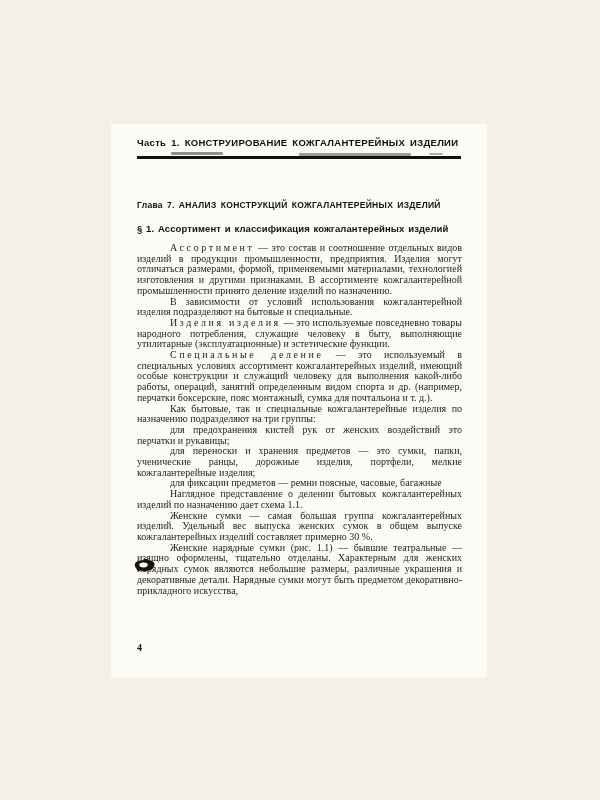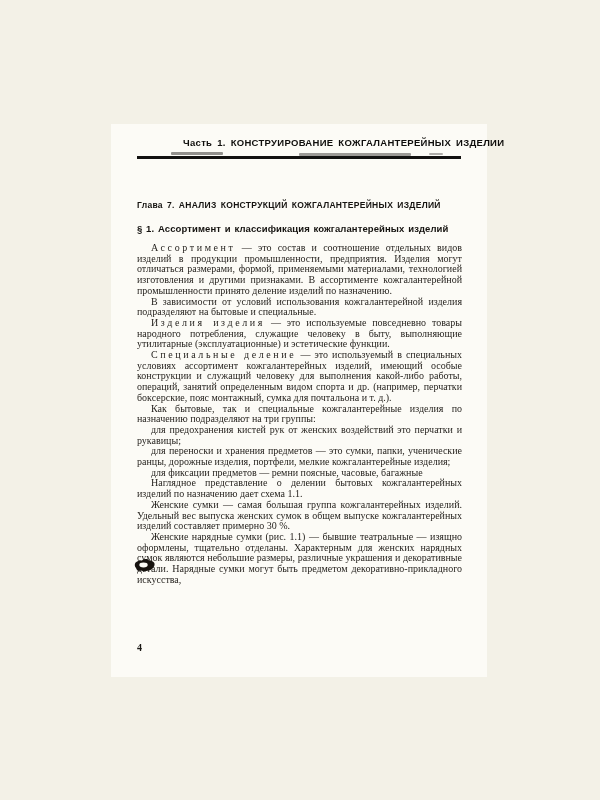--- a/index.html
+++ b/index.html
@@ -20,21 +20,20 @@
     position: absolute;
     left: 26px; top: 13px;
     width: 330px;
     font-family: "Liberation Sans", sans-serif;
     font-weight: bold;
     font-size: 9.5px;
     letter-spacing: 0.3px;
     word-spacing: 2px;
     color: #0f0e0c;
     white-space: nowrap;
-    margin-left: 46px;
   }
   .head-rule {
     position: absolute;
     left: 26px; top: 32px;
     width: 324px; height: 3px;
     background: #121110;
   }
   .smudge { position: absolute; background: #3c3a36; border-radius: 1px; }
   .smudge-a { left: 60px;  top: 28px; width: 52px;  height: 3px; opacity: .55; }
   .smudge-b { left: 188px; top: 29px; width: 112px; height: 3px; opacity: .5; }
@@ -67,21 +66,21 @@
     position: absolute;
     left: 26px; top: 119px;
     width: 325px;
     font-family: "Liberation Serif", serif;
     font-size: 10px;
     line-height: 10.7px;
     text-align: justify;
     color: #211e1a;
   }
   .body-text p { margin: 0; text-indent: 14px; }
-  .lead { letter-spacing: 2.6px; }
+  .lead { letter-spacing: 2.6px; margin-left: 19px; }
   .pen-mark {
     position: absolute;
     left: 21px; top: 434px;
     width: 26px; height: 16px;
   }
   .page-number {
     position: absolute;
     left: 26px; top: 518px;
     font-family: "Liberation Serif", serif;
     font-weight: bold;

